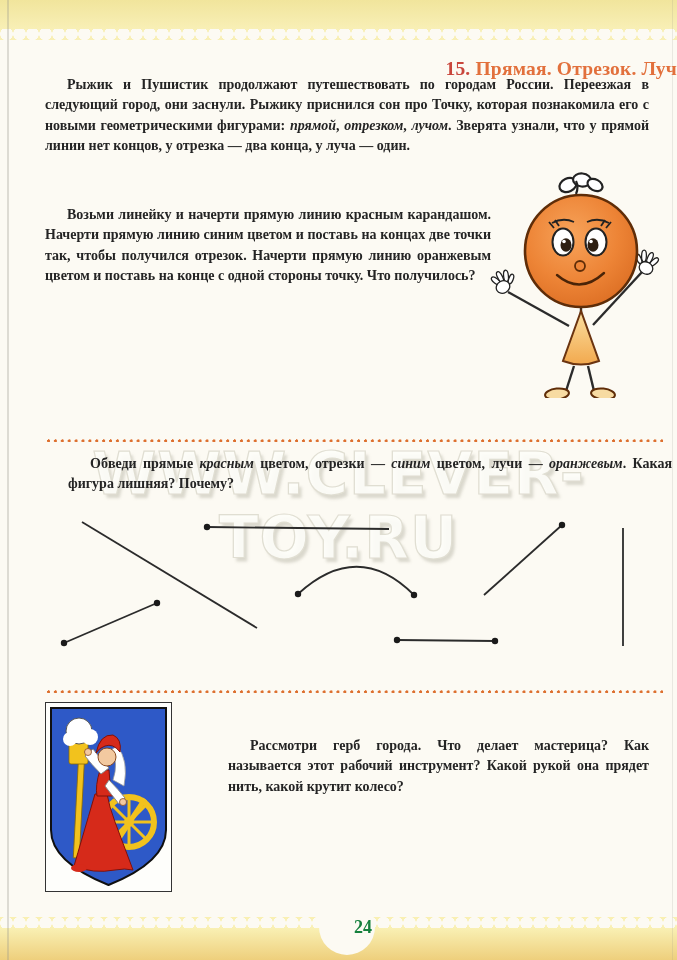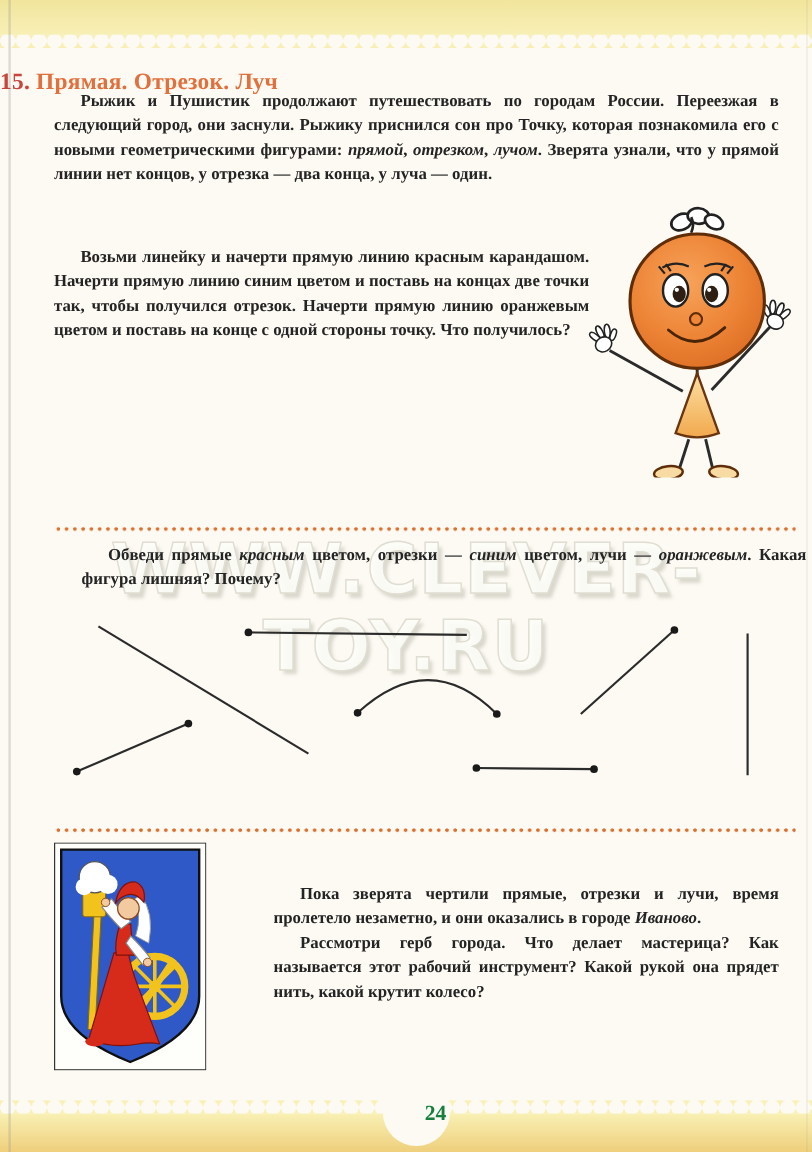--- a/index.html
+++ b/index.html
@@ -22,21 +22,21 @@
     background:linear-gradient(180deg,#f9f0b4,#eecf7c);z-index:0;}
   .scallop-bottom{position:absolute;left:0;right:0;top:917px;height:11px;z-index:0;
     background-image:radial-gradient(circle at 6.5px 6px,#fcfaf3 6.1px,#f9f0b4 6.6px);
     background-size:13px 11px;background-repeat:repeat-x;}
   .page-number-notch{position:absolute;left:319px;top:899px;width:56px;height:56px;
     border-radius:50%;background:#fcfaf3;z-index:1;}
   .page-number{position:absolute;left:328px;top:917px;width:70px;text-align:center;
     font-weight:bold;font-size:18px;color:#15803d;z-index:2;}
 
   
-  .lesson-title{position:absolute;left:0;right:0;top:45px;text-align:left;
+  .lesson-title{position:absolute;left:0;right:0;top:45px;text-align:right;
     font-weight:bold;font-size:19.5px;letter-spacing:.2px;z-index:2;}
   .title-number{color:#c9463c;}
   .title-text{color:#e2703c;}
 
   
   .para{position:absolute;margin:0;text-align:justify;text-indent:22px;
     font-weight:bold;font-size:14px;line-height:20.4px;color:#242424;z-index:2;}
   #para-intro{left:45px;top:75px;width:604px;}
   #para-task1{left:45px;top:165px;width:446px;margin-top:40px;}
   #para-task2{left:45px;top:454px;width:604px;margin-left:23px;}
@@ -79,21 +79,20 @@
 <div class="scan-edge-right"></div>
 
 <div class="watermark">WWW.CLEVER-TOY.RU</div>
 
 <h1 class="lesson-title"><span class="title-number">15.</span><span class="title-text"> Прямая. Отрезок. Луч</span></h1>
 
 <p class="para" id="para-intro"><span>Рыжик и Пушистик продолжают путешествовать по городам России. Переезжая в следующий город, они заснули. Рыжику приснился сон про Точку, которая познакомила его с новыми геометрическими фигурами: </span><span class="run-i">прямой</span><span>, </span><span class="run-i">отрезком</span><span>, </span><span class="run-i">лучом</span><span>. Зверята узнали, что у прямой линии нет концов, у отрезка — два конца, у луча — один.</span></p>
 <p class="para" id="para-task1">Возьми линейку и начерти прямую линию красным карандашом. Начерти прямую линию синим цветом и поставь на концах две точки так, чтобы получился отрезок. Начерти прямую линию оранжевым цветом и поставь на конце с одной стороны точку. Что получилось?</p>
 <p class="para" id="para-task2"><span>Обведи прямые </span><span class="run-i">красным</span><span> цветом, отрезки — </span><span class="run-i">синим</span><span> цветом, лучи — </span><span class="run-i">оранжевым</span><span>. Какая фигура лишняя? Почему?</span></p>
 <div class="para" id="para-task3">
-  <p><span>Пока зверята чертили прямые, отрезки и лучи, время пролетело незаметно, и они оказались в городе </span><span class="run-bi">Иваново</span><span>.</span></p>
   <p>Рассмотри герб города. Что делает мастерица? Как называется этот рабочий инструмент? Какой рукой она прядет нить, какой крутит колесо?</p>
 </div>
 
 <div class="dot-divider" id="divider1"></div>
 <div class="dot-divider" id="divider2"></div>
 
 <svg class="character-illo" width="182" height="228" viewBox="0 0 182 228">
   <defs>
     <radialGradient id="headGrad" cx="42%" cy="36%" r="75%">
       <stop offset="0%" stop-color="#f7a35a"></stop>

